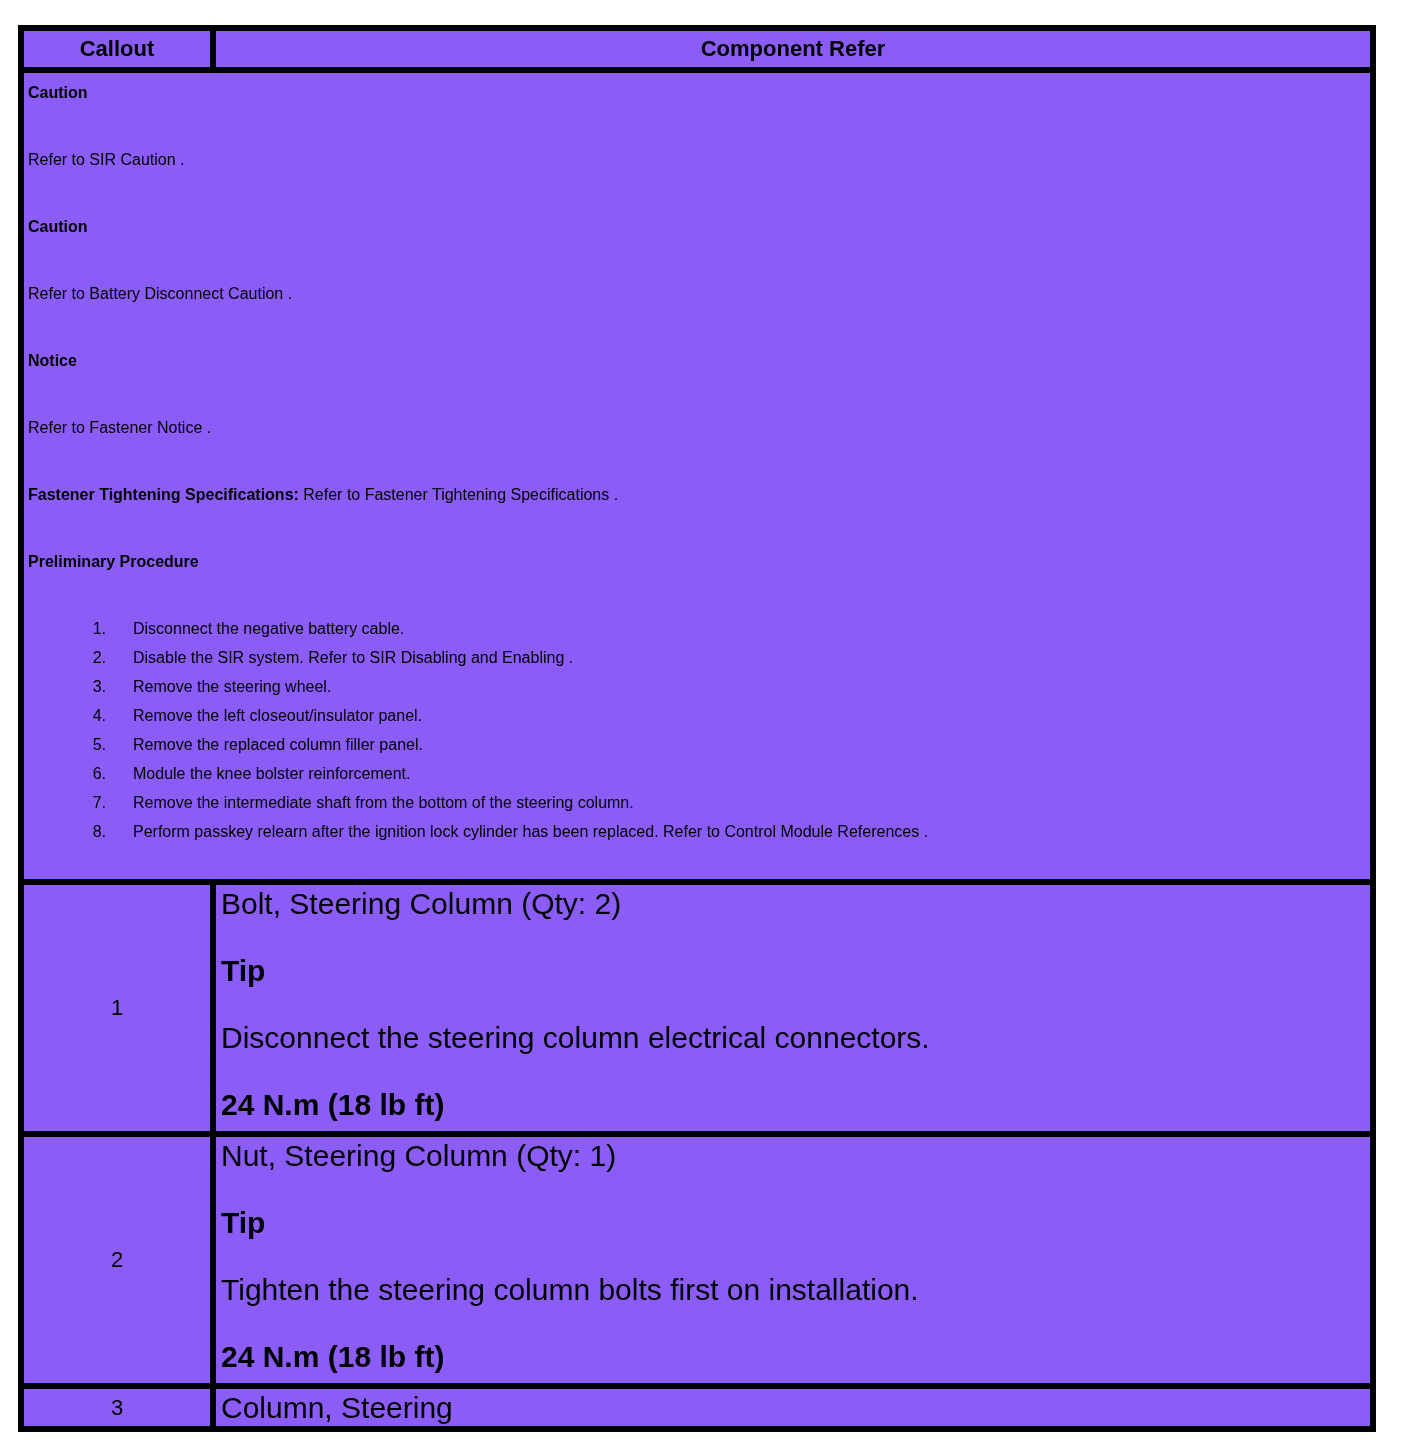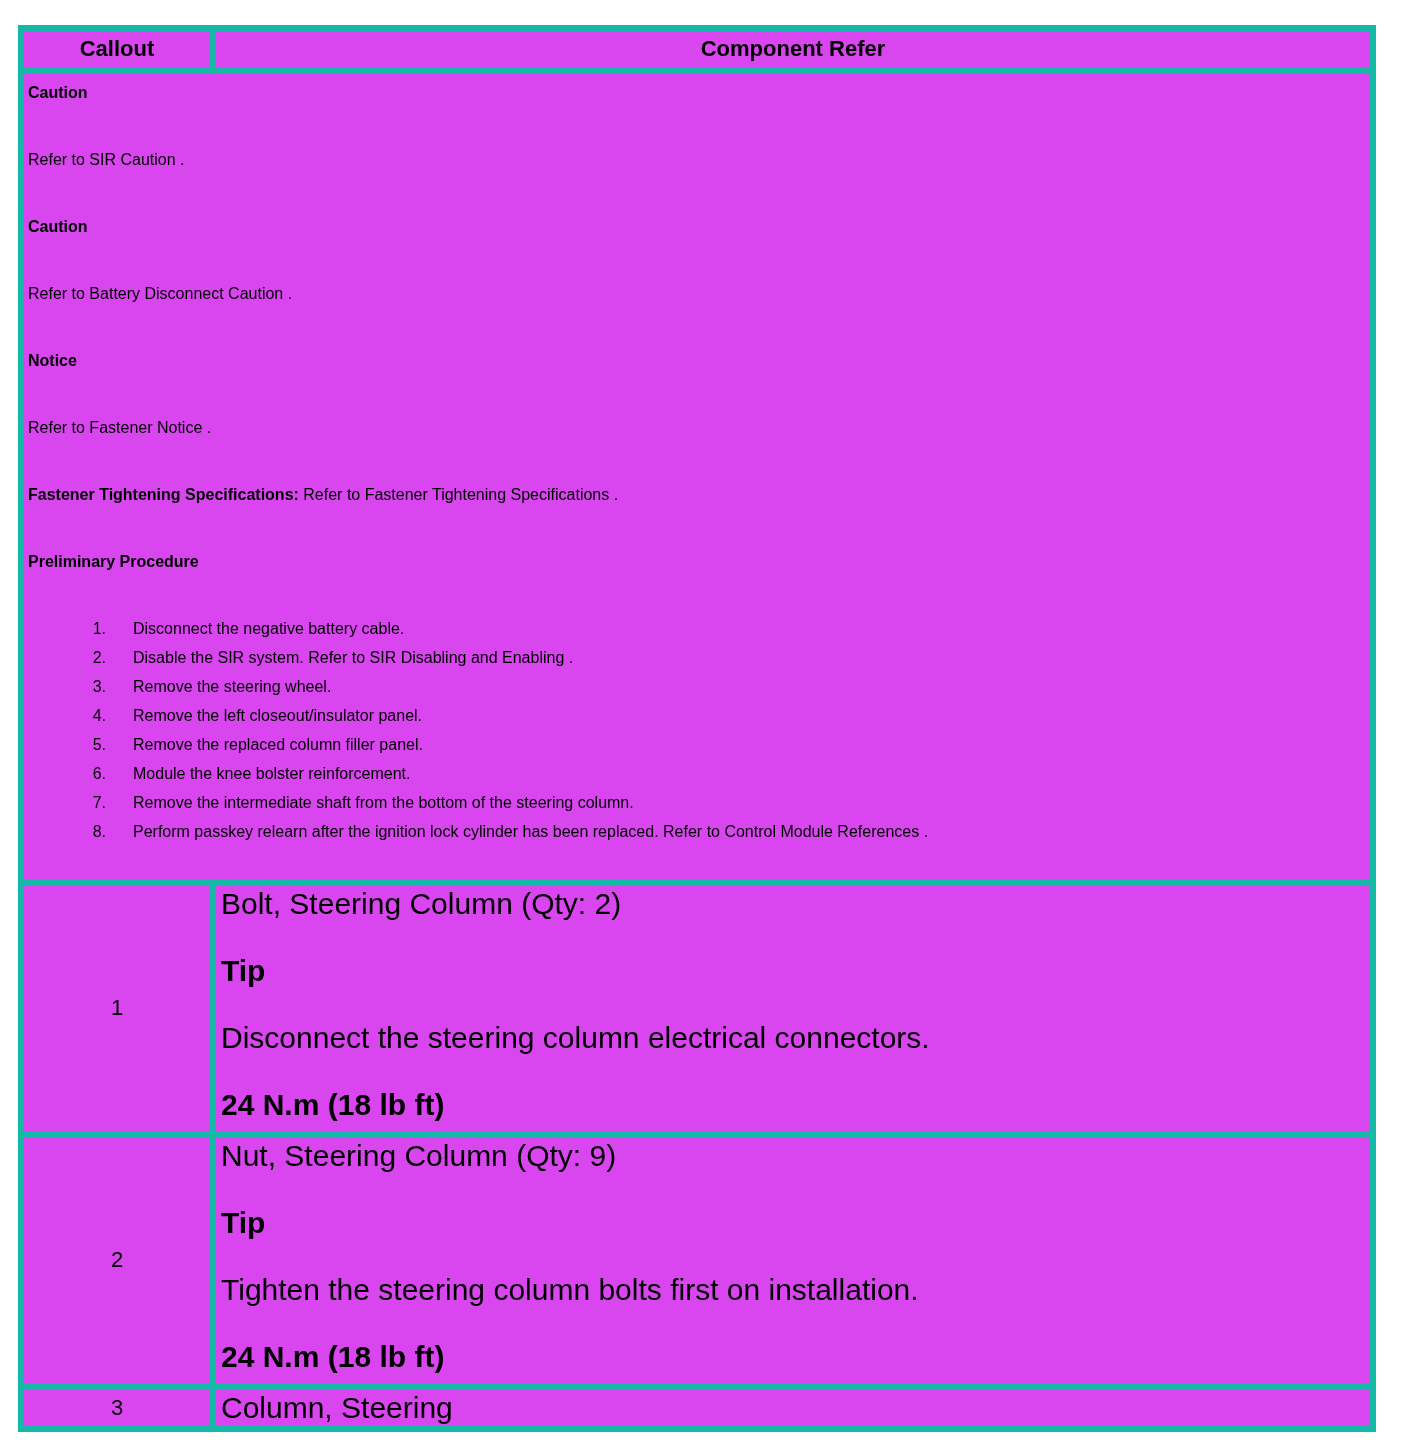--- a/index.html
+++ b/index.html
@@ -13,22 +13,22 @@
     font-size: 22px;
   }
   table.doc-table {
     border-collapse: collapse;
     table-layout: fixed;
     width: 1358px;
     margin: 25px 0 0 18px;
     background: #ffffff;
   }
   th, td {
-    border: 6px solid #14b8a6;
-    background: #d946ef;
+    border: 6px solid #000000;
+    background: #8b5cf6;
   }
   th {
     height: 36px;
     font-size: 22px;
     font-weight: bold;
     text-align: center;
     vertical-align: middle;
     padding: 0;
   }
   th.callout-col { width: 186px; }
@@ -134,21 +134,21 @@
       <td class="component-cell">
         <p class="block">Bolt, Steering Column (Qty: 2)</p>
         <p class="block bold">Tip</p>
         <p class="block">Disconnect the steering column electrical connectors.</p>
         <p class="block bold">24 N.m (18 lb ft)</p>
       </td>
     </tr>
     <tr>
       <td class="callout-cell">2</td>
       <td class="component-cell">
-        <p class="block">Nut, Steering Column (Qty: 9)</p>
+        <p class="block">Nut, Steering Column (Qty: 1)</p>
         <p class="block bold">Tip</p>
         <p class="block">Tighten the steering column bolts first on installation.</p>
         <p class="block bold">24 N.m (18 lb ft)</p>
       </td>
     </tr>
     <tr>
       <td class="callout-cell">3</td>
       <td class="component-cell single-line">
         <p class="block">Column, Steering</p>
       </td>

